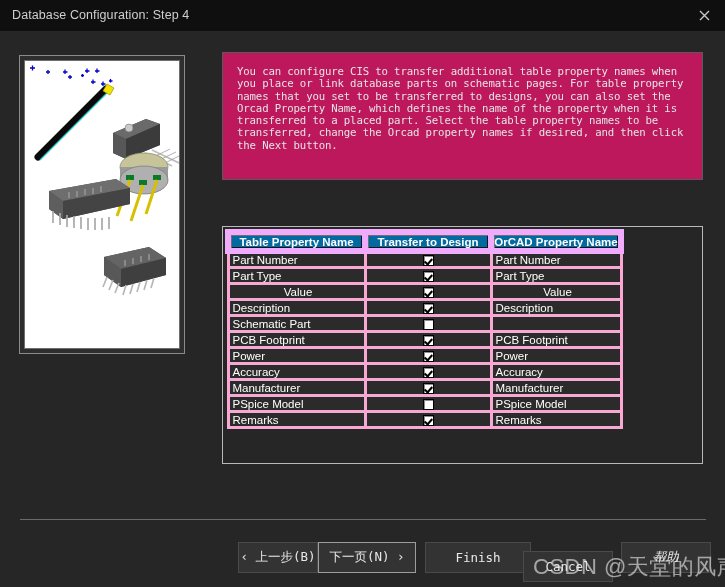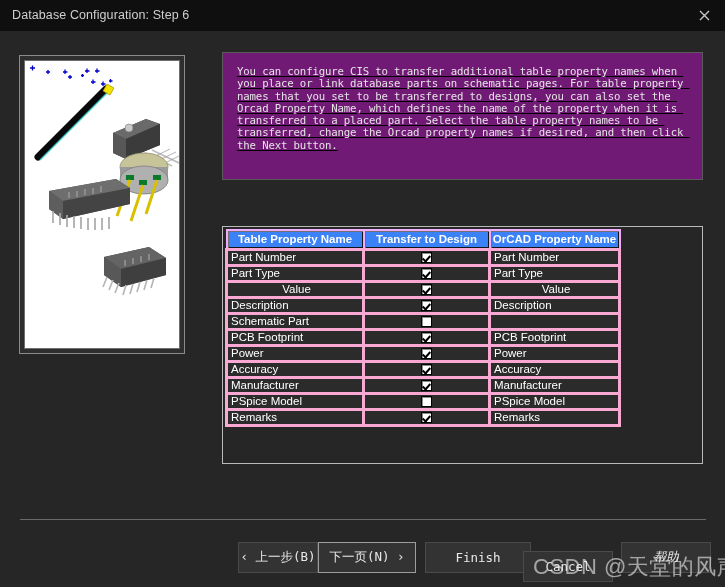--- a/index.html
+++ b/index.html
@@ -82,25 +82,24 @@
   }
   #illustration-inner svg { display: block; }
 
   
   #description-box {
     position: absolute;
     left: 222px;
     top: 21px;
     width: 481px;
     height: 128px;
-    background: #701a75;
+    background: #be185d;
     border: 1px solid #5a5a5a;
     box-sizing: border-box;
     padding: 13px 13px 0 14px;
-    text-decoration: underline;
   }
   #description-text {
     font-family: "DejaVu Sans Mono", "Liberation Mono", monospace;
     font-size: 10.7px;
     line-height: 12.3px;
     color: #e4e4e4;
     letter-spacing: -.15px;
     white-space: pre-wrap;
   }
 
@@ -122,27 +121,27 @@
     width: 393px;
     font-size: 11.5px;
   }
   #grid th, #grid td {
     border: 3px solid #f9a8d4;
     padding: 0;
     height: 16px;
     box-sizing: border-box;
   }
   #grid th {
-    background: #3b82f6;
+    background: #0369a1;
     color: #ffffff;
     font-weight: bold;
     font-size: 11.5px;
     text-align: center;
     height: 19px;
-    border: 2px solid #f0abfc;
+    border: 6px solid #f0abfc;
     box-shadow: inset 1px 1px 0 #707070, inset -1px -1px 0 #151515;
   }
   .col-a { width: 137px; }
   .col-b { width: 126px; }
   .col-c { width: 130px; }
 
   #grid td.cell-name,
   #grid td.cell-orcad {
     color: #ffffff;
     background: #2b2b2b;
@@ -236,21 +235,21 @@
     white-space: nowrap;
     pointer-events: none;
   }
 </style>
 </head>
 <body>
 
 <div id="window">
 
   <div id="titlebar">
-    <div id="title-text">Database Configuration: Step 6</div>
+    <div id="title-text">Database Configuration: Step 4</div>
     <div id="close-button">
       <svg width="11" height="11" viewBox="0 0 11 11">
         <path d="M1 1 L10 10 M10 1 L1 10" stroke="#c8c8c8" stroke-width="1.4" fill="none"></path>
       </svg>
     </div>
   </div>
 
   <div id="client">
 
     <div id="illustration-frame">

